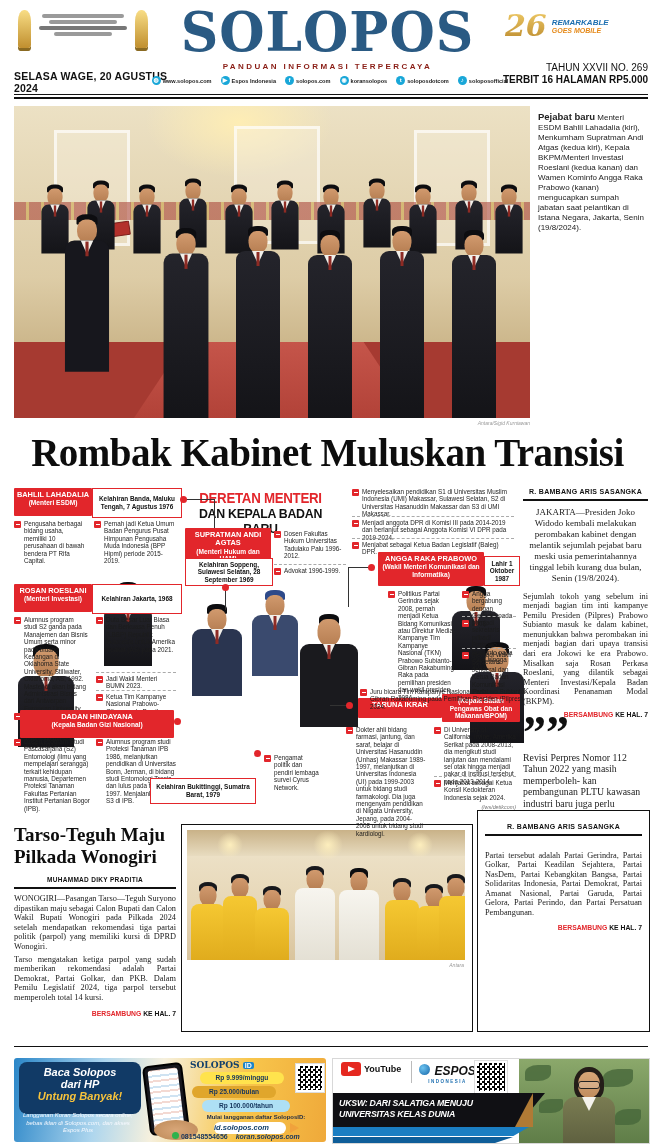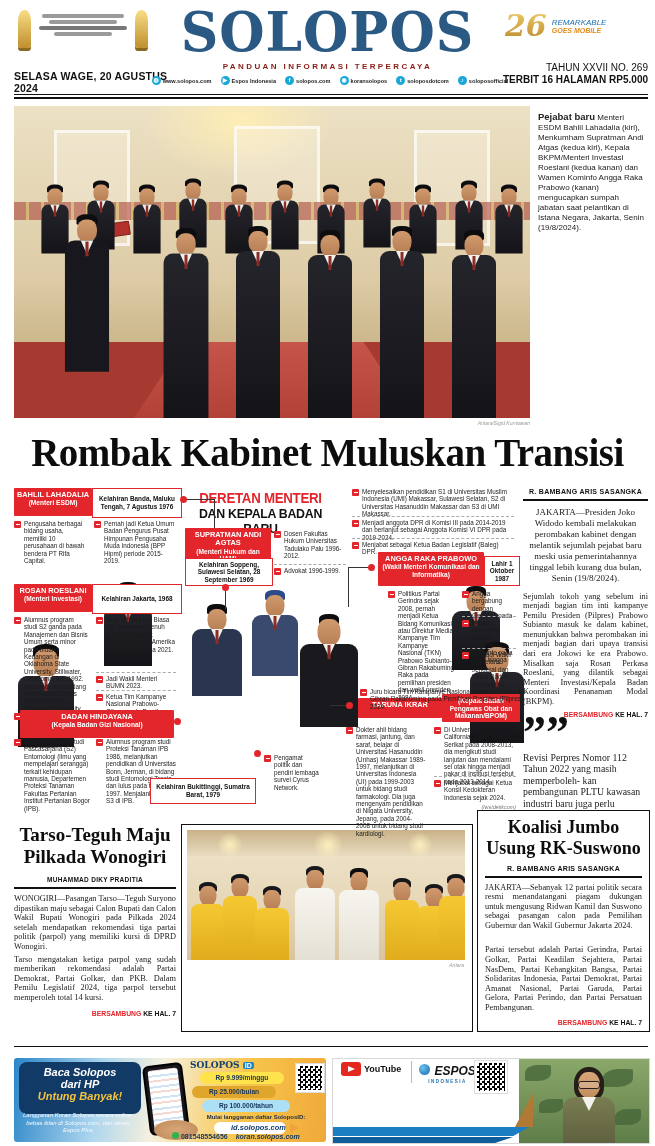--- a/index.html
+++ b/index.html
@@ -17,21 +17,21 @@
   .social{display:flex;gap:9px;align-items:center;justify-content:center}
   .soc{display:flex;gap:2px;align-items:center}
   .soc .ic{width:9px;height:9px;border-radius:50%;background:#19a7d8;color:#fff;
            font-size:6px;line-height:9px;text-align:center;font-weight:bold}
   .soc .lb{font-size:5.6px;font-weight:bold;color:#222}
   .trophy{width:13px;height:38px;background:linear-gradient(#f8dd85,#c08f2f);
           border-radius:45% 45% 20% 20%/30% 30% 10% 10%;box-shadow:0 3px 0 #8a6a22}
   .awbar{height:4px;background:#9a9a9a;border-radius:2px;margin:2px 0}
   .anum{font-family:"DejaVu Serif",serif;font-style:italic;font-weight:bold;font-size:30px;
         background:linear-gradient(#f3cf6b,#b9882c);-webkit-background-clip:text;background-clip:text;color:transparent}
-  .arem1{font-size:8px;font-weight:normal;font-style:italic;color:#1d6fb0}
+  .arem1{font-size:8px;font-weight:bold;font-style:italic;color:#1d6fb0}
   .arem2{font-size:7px;font-weight:bold;font-style:italic;color:#e58a1a}
   .hrule1{height:1px;background:#111}
   .hrule2{height:2px;background:#111}
 
   
   .photo{background:linear-gradient(#ece1c4 0%,#ddcca6 55%,#cdb88d 75%);overflow:hidden}
   .chand{background:radial-gradient(ellipse at 50% 30%,rgba(255,238,180,.95),rgba(255,238,180,0) 70%)}
   .doorf{border:3px solid rgba(255,255,255,.65);background:rgba(250,244,228,.35)}
   .garland{background:repeating-linear-gradient(90deg,#a53a30 0 12px,#caa145 12px 15px);opacity:.55}
   .carpet{background:#a63a31}
@@ -76,21 +76,21 @@
 
   
   .byline{font-weight:bold;font-size:7px;letter-spacing:.3px;text-align:center}
   .thinrule{height:1.5px;background:#111}
   .lead{font-family:"Liberation Serif",serif;font-size:9px;line-height:11px;text-align:center;color:#222}
   .bodytx{font-family:Liberation Serif, serif;font-size:8.3px;line-height:9.6px;text-align:justify;color:#1a1a1a}
   .cont{font-size:6.8px;font-weight:bold;text-align:right}
   .cont .r{color:#e2262b}
   .qmark{font-family:"Liberation Serif",serif;font-weight:bold;font-size:46px;line-height:30px;color:#111}
   .pull{font-family:"Liberation Serif",serif;font-size:9.8px;line-height:11.5px;color:#222}
-  .story-h{font-family:"Liberation Serif",serif;font-weight:bold;text-align:center;color:#0d0d0d}
+  .story-h{font-family:"Liberation Serif",serif;font-weight:bold;color:#0d0d0d}
   .boxed{border:1.5px solid #111;background:#fff}
   .mcap{font-size:7.6px;line-height:9px;color:#222}
 
   
   .photo2{background:linear-gradient(#efe5cd 0%,#e6d6b6 60%,#d9c49d 100%);overflow:hidden}
   .ceil{background:linear-gradient(#c9b288,#e8dcc0)}
   .lamp{border-radius:50%;background:radial-gradient(circle,rgba(255,240,190,.95),rgba(255,240,190,0) 70%)}
   .yfig .hair{position:absolute;left:50%;top:0;transform:translateX(-50%);width:18px;height:10px;background:#17181c;border-radius:50% 50% 20% 20%}
   .yfig .head{position:absolute;left:50%;top:4px;transform:translateX(-50%);width:17px;height:20px;
               background:linear-gradient(#d19a6e,#b67e52);border-radius:42% 42% 48% 48%}
@@ -110,21 +110,21 @@
   .phone{background:#16161c;border-radius:6px;border:2px solid #000;transform:rotate(-7deg)}
   .phone .scr{position:absolute;inset:3px;background:
       repeating-linear-gradient(0deg,#fff 0 4px,#f3d9d2 4px 6px,#fff 6px 9px,#cfe3f2 9px 11px);border-radius:3px}
   .hand{background:radial-gradient(#d8a678,#bd8a58);border-radius:50%}
   .qr{background:repeating-conic-gradient(#000 0 25%,#fff 0 50%) 0 0/5px 5px;border:2px solid #fff;outline:1px solid #ddd}
   .slogo{font-family:"DejaVu Serif",serif;font-weight:bold;font-size:9px;color:#13406b}
   .slogo .id{background:#1d84c9;color:#fff;font-family:"Liberation Sans",sans-serif;font-size:7px;
              padding:0 2px;border-radius:2px;font-style:normal}
   .ctatx{font-size:6px;color:#1d2b46;text-align:center;font-weight:bold}
   .urlpill{background:#fff;border-radius:8px;font-style:italic;font-weight:bold;font-size:7.5px;color:#13406b;
-           text-align:right;line-height:12px}
+           text-align:left;line-height:12px}
   .plane{width:0;height:0;border-left:9px solid #f0a23c;border-top:5px solid transparent;border-bottom:5px solid transparent}
   .contact{font-weight:bold;font-size:7px;color:#15345c}
   .wadot{width:7px;height:7px;border-radius:50%;background:#2fb24c;display:inline-block}
   .adR{background:#fff;border:1px solid #d8d8d8;overflow:hidden}
   .yt{display:flex;align-items:center;gap:3px}
   .ytic{width:20px;height:14px;background:#e5281f;border-radius:3px;position:relative}
   .ytic::after{content:"";position:absolute;left:7px;top:3.5px;border-left:7px solid #fff;
                border-top:3.5px solid transparent;border-bottom:3.5px solid transparent}
   .yttx{font-weight:bold;font-size:9px;color:#111}
   .esp{font-style:italic;font-weight:bold;font-size:12px;color:#111}
@@ -575,24 +575,22 @@
         <span class="hair"></span>
         <span class="head"></span>
         <span class="torso"></span>
       </div>
   </div>
   <div class="a pcredit" style="left:150px;top:137px;width:132px">Antara</div>
 </div>
 
 <div class="a boxed" style="left:477px;top:810px;width:171px;height:220px">
   <div style="padding:6px 7px">
-    <div class="story-h" style="font-size:18px;line-height:21px">Koalisi Jumbo Usung RK-Suswono</div>
     <div class="byline" style="margin-top:6px">R. BAMBANG ARIS SASANGKA</div>
     <div class="thinrule" style="margin:4px 0 5px"></div>
-    <div class="bodytx">JAKARTA—Sebanyak 12 partai politik secara resmi menandatangani piagam dukungan untuk mengusung Ridwan Kamil dan Suswono sebagai pasangan calon pada Pemilihan Gubernur dan Wakil Gubernur Jakarta 2024.</div>
     <div class="bodytx" style="margin-top:15px">Partai tersebut adalah Partai Gerindra, Partai Golkar, Partai Keadilan Sejahtera, Partai NasDem, Partai Kebangkitan Bangsa, Partai Solidaritas Indonesia, Partai Demokrat, Partai Amanat Nasional, Partai Garuda, Partai Gelora, Partai Perindo, dan Partai Persatuan Pembangunan.</div>
     <div class="cont" style="margin-top:6px">
       <span class="r">BERSAMBUNG</span>
       <span>KE HAL. 7</span>
     </div>
   </div>
 </div>
 
 <div class="a hrule1" style="left:14px;top:1046px;width:634px"></div>
 
@@ -642,16 +640,20 @@
     <span class="leaf" style="left:84px;top:10px;width:30px;height:18px"></span>
     <span class="leaf" style="left:20px;top:40px;width:24px;height:14px"></span>
     <span class="leaf" style="left:96px;top:50px;width:26px;height:16px"></span>
     <div class="womanfig" style="left:44px;top:8px;width:52px;height:76px">
       <span class="hair"></span>
         <span class="head"></span>
         <span class="glasses"></span>
         <span class="torso"></span>
     </div>
   </div>
+  <div class="a banner" style="left:0;top:34px;width:200px;height:32px;padding:4px 6px 0">
+    <div class="ban1">UKSW: DARI SALATIGA MENUJU</div>
+    <div class="ban1">UNIVERSITAS KELAS DUNIA</div>
+  </div>
   <div class="a stripe1" style="left:0;top:68px;width:196px;height:9px"></div>
   <div class="a stripe2" style="left:0;top:78px;width:180px;height:6px"></div>
   <div class="a goldtri" style="left:182px;top:34px"></div>
 </div>
 
 </body></html>

